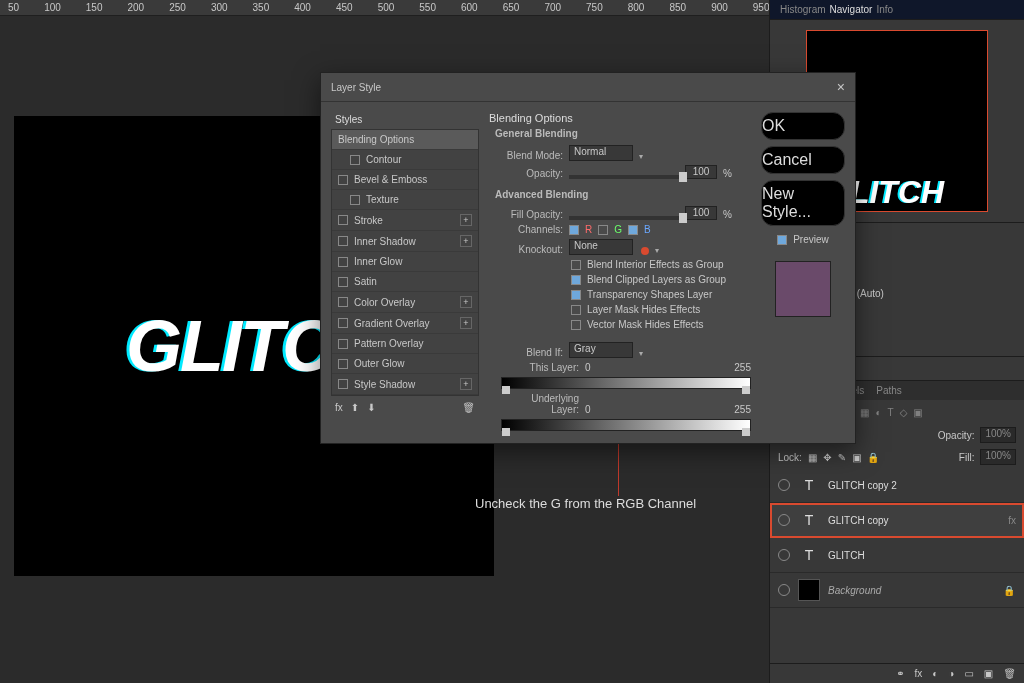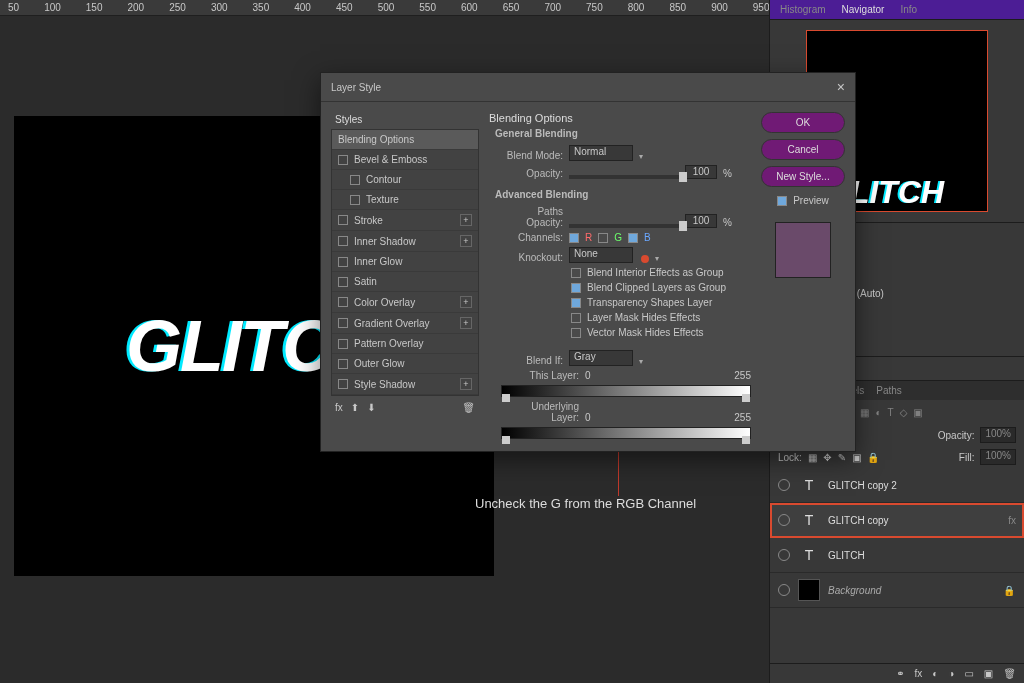--- a/index.html
+++ b/index.html
@@ -13,21 +13,21 @@
 .artboard { position: absolute; top: 100px; left: 14px; width: 480px; height: 460px; background: #000; display: flex; align-items: center; justify-content: center; }
 .artboard .glitch-text { font-size: 72px; font-weight: 900; font-style: italic; color: #fff; text-shadow: -3px 0 #00eaff; letter-spacing: -2px; }
 
 
 .annotation { position: absolute; top: 480px; left: 475px; color: #ddd; font-size: 13px; }
 .anno-line { position: absolute; top: 222px; left: 618px; width: 1px; height: 258px; background: #c0392b; }
 
 
 .right-col { position: absolute; top: 0; right: 0; width: 255px; bottom: 0; background: #383838; border-left: 1px solid #1c1c1c; display: flex; flex-direction: column; }
 
-.nav-tabs { display: flex; gap: 16px; padding: 4px 10px; background: #4c1d95; border-bottom: 1px solid #1c1c1c; }
+.nav-tabs { display: flex; gap: 4px; padding: 4px 10px; background: #0f172a; border-bottom: 1px solid #1c1c1c; }
 .nav-tabs span { color: #888; font-size: 10px; cursor: pointer; }
 .nav-tabs span.active { color: #ddd; }
 
 .navigator { padding: 10px; }
 .nav-preview { width: 182px; height: 182px; background: #000; border: 1px solid #d94a2f; display: flex; align-items: flex-end; justify-content: center; margin: 0 auto; }
 .nav-preview .glitch-mini { font-size: 32px; font-weight: 900; font-style: italic; color: #fff; text-shadow: -2px 0 #00eaff; }
 
 .paragraph-hdr { padding: 6px 10px; border-top: 1px solid #1c1c1c; display: flex; align-items: center; gap: 6px; color: #bbb; }
 
 .layers-panel { border-top: 1px solid #1c1c1c; flex: 1; display: flex; flex-direction: column; }
@@ -89,21 +89,21 @@
 .chk.on { background: #6fa8dc; }
 .chan-r { color: #ff6b6b; }
 .chan-g { color: #6bff6b; }
 .chan-b { color: #6ba8ff; }
 .knockout-warn { width: 8px; height: 8px; background: #d94a2f; border-radius: 50%; display: inline-block; margin-left: 2px; }
 
 .gradient-bar { height: 12px; background: linear-gradient(to right, #000, #fff); border: 1px solid #222; margin: 2px 0 2px 12px; position: relative; }
 .gradient-bar .stop { position: absolute; bottom: -6px; width: 8px; height: 8px; background: #ccc; }
 
 .btn-col { width: 84px; display: flex; flex-direction: column; gap: 6px; }
-.ps-btn { background: #701a75; border: 1px solid #333; border-radius: 12px; padding: 4px 0; text-align: center; font-size: 10px; cursor: pointer; color: #ddd; }
+.ps-btn { background: #000000; border: 1px solid #333; border-radius: 12px; padding: 4px 0; text-align: left; font-size: 16px; cursor: pointer; color: #ddd; }
 .preview-row { display: flex; align-items: center; gap: 6px; justify-content: center; font-size: 10px; margin-top: 2px; }
 .preview-swatch { margin-top: 10px; width: 56px; height: 56px; background: #6a4a6a; border: 1px solid #222; align-self: center; }
 
 .caret { font-size: 8px; color: #aaa; }
 </style>
 </head>
 <body>
 
 <div class="ruler" id="ruler">
     <span>50</span>
@@ -245,27 +245,27 @@
     <span>Layer Style</span>
     <span class="dlg-close">×</span>
   </div>
   <div class="dlg-body">
     <div class="styles-col">
       <div class="styles-hdr">Styles</div>
       <div class="styles-list" id="styles-list">
           <div class="style-row sel" style="padding-left: 6px;">
             <span>Blending Options</span>
           </div>
+          <div class="style-row" style="padding-left: 18px;">
+            <span class="cb"></span>
+            <span>Contour</span>
+          </div>
           <div class="style-row" style="padding-left: 6px;">
             <span class="cb"></span>
             <span>Bevel &amp; Emboss</span>
-          </div>
-          <div class="style-row" style="padding-left: 18px;">
-            <span class="cb"></span>
-            <span>Contour</span>
           </div>
           <div class="style-row" style="padding-left: 18px;">
             <span class="cb"></span>
             <span>Texture</span>
           </div>
           <div class="style-row" style="padding-left: 6px; text-align: center;">
             <span class="cb"></span>
             <span>Stroke</span>
             <span class="plus">+</span>
           </div>
@@ -327,21 +327,21 @@
         <label>Opacity:</label>
         <div class="slider">
             <div class="knob" style="left:100%"></div>
           </div>
         <span class="num">100</span>
         <span>%</span>
       </div>
 
       <div class="sub-title" style="margin-top:8px">Advanced Blending</div>
       <div class="opt-row">
-        <label>Paths Opacity:</label>
+        <label>Fill Opacity:</label>
         <div class="slider">
             <div class="knob" style="left:100%"></div>
           </div>
         <span class="num">100</span>
         <span>%</span>
       </div>
       <div class="opt-row">
         <label>Channels:</label>
         <span class="chk on"></span>
           <span class="chan-r">R</span>

